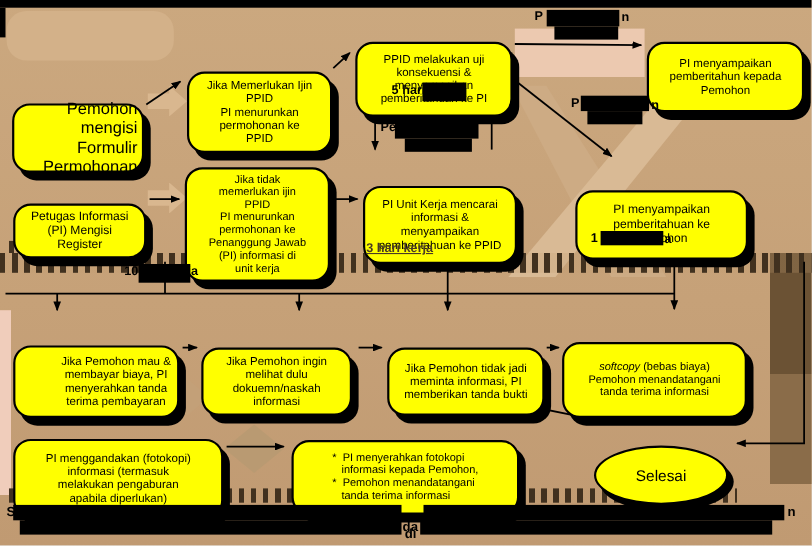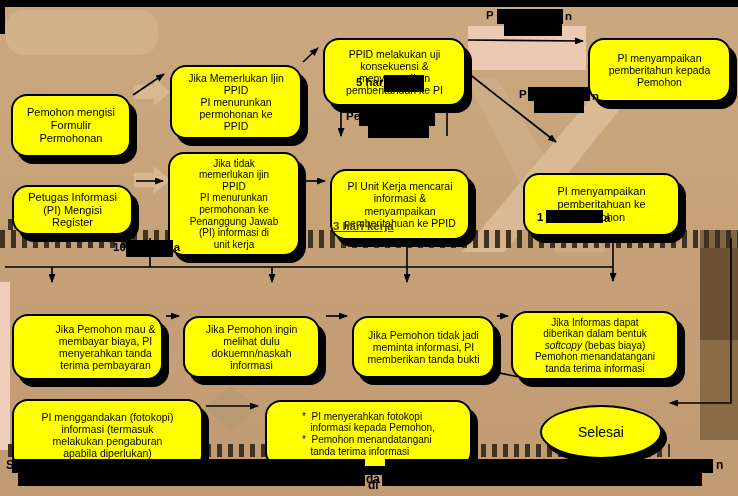--- a/index.html
+++ b/index.html
@@ -39,21 +39,21 @@
   .node{
     position:absolute;z-index:3;box-sizing:border-box;
     background:#ffff00;border:2.5px solid #000;border-radius:16px;
     box-shadow:6px 7px 0 #000;
     display:flex;align-items:center;justify-content:center;
     text-align:center;font-weight:normal;color:#000;
     font-size:10.5px;line-height:1.16;white-space:pre-line;
     padding:2px 4px;
     margin-top:28px;
   }
-  #n1{left:11px;top:66px;width:120px;height:63px;font-size:11px;}
+  #n1{left:11px;top:66px;width:120px;height:63px;font-size:15px;text-align:right;}
   #n2{left:12px;top:157px;width:121px;height:50px;font-size:11px;}
   #n3{left:170px;top:37px;width:132px;height:74px;}
   #n4{left:168px;top:124px;width:132px;height:104px;font-size:10px;}
   #n5{left:323px;top:10px;width:143px;height:68px;}
   #n6{left:588px;top:10px;width:143px;height:64px;}
   #n7{left:330px;top:141px;width:140px;height:71px;}
   #n8{left:523px;top:145px;width:157px;height:63px;font-size:11px;}
   #n9{left:12px;top:286px;width:151px;height:66px;padding-left:40px;}
   #n10{left:183px;top:288px;width:137px;height:62px;}
   #n11{left:352px;top:288px;width:143px;height:62px;text-align:center;}
@@ -179,23 +179,21 @@
 membayar biaya, PI
 menyerahkan tanda
 terima pembayaran</div>
   <div class="node" id="n10">Jika Pemohon ingin
 melihat dulu
 dokuemn/naskah
 informasi</div>
   <div class="node" id="n11">Jika Pemohon tidak jadi
 meminta informasi, PI
 memberikan tanda bukti</div>
-  <div class="node" id="n12"><span class="txt"><span>Jika Informas dapat
-diberikan dalam bentuk
-</span><span class="italic">softcopy</span><span> (bebas biaya)
+  <div class="node" id="n12"><span class="txt"><span class="italic">softcopy</span><span> (bebas biaya)
 Pemohon menandatangani
 tanda terima informasi</span></span></div>
   <div class="node" id="n13">PI menggandakan (fotokopi)
 informasi (termasuk
 melakukan pengaburan
 apabila diperlukan)</div>
   <div class="node" id="n14">*  PI menyerahkan fotokopi
    informasi kepada Pemohon,
 *  Pemohon menandatangani
    tanda terima informasi</div>

